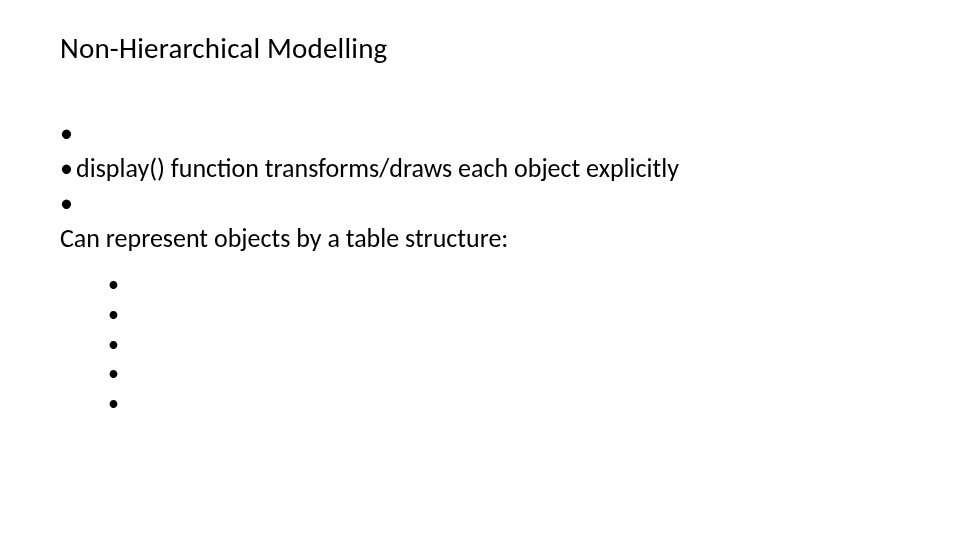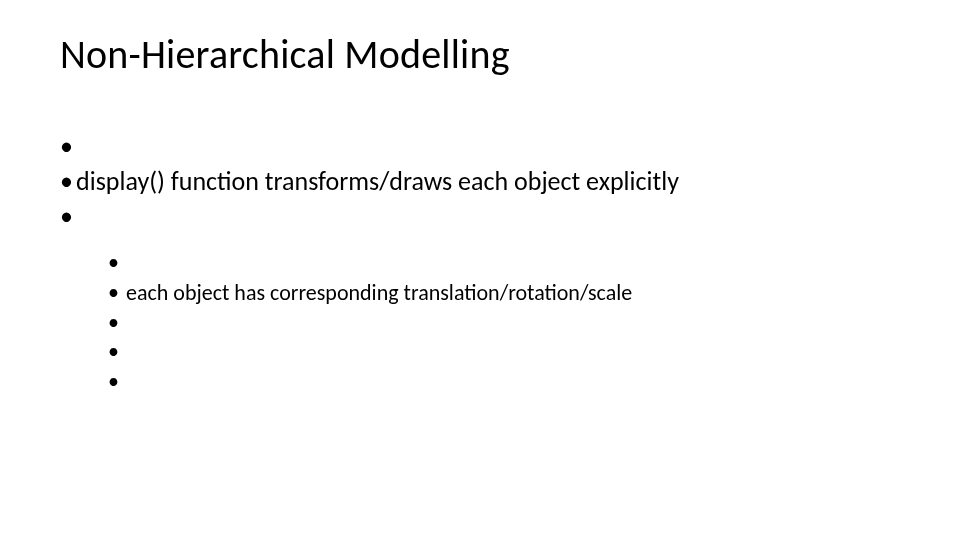--- a/index.html
+++ b/index.html
@@ -9,21 +9,21 @@
     }
     body {
       width: 960px;
       height: 540px;
       background: #ffffff;
       font-family: Calibri, "Segoe UI", Arial, sans-serif;
       color: #000000;
       padding: 30px 60px 30px 60px;
     }
     .title {
-      font-size: 40px;
+      font-size: 29px;
       font-weight: 400;
       margin-bottom: 50px;
       letter-spacing: 0.2px;
     }
     .main-list {
       font-size: 26px;
       line-height: 1.35;
     }
     .bullet-line {
       display: flex;
@@ -55,28 +55,30 @@
   <div class="bullet-line">
     <span class="dot">•</span>
   </div>
   <div class="bullet-line">
     <span class="dot">•</span>
     <span>display() function transforms/draws each object explicitly</span>
   </div>
   <div class="bullet-line">
     <span class="dot">•</span>
   </div>
+  <div class="non-bullet">
+    <span>Can represent objects by a table structure:</span>
+  </div>
 
   <div class="sub-list">
     <div class="bullet-line">
       <span class="dot">•</span>
     </div>
     <div class="bullet-line">
       <span class="dot">•</span>
-      <span>each object has corresponding translation/rotation/scale</span>
     </div>
     <div class="bullet-line">
       <span class="dot">•</span>
     </div>
     <div class="bullet-line">
       <span class="dot">•</span>
     </div>
     <div class="bullet-line">
       <span class="dot">•</span>
     </div>

